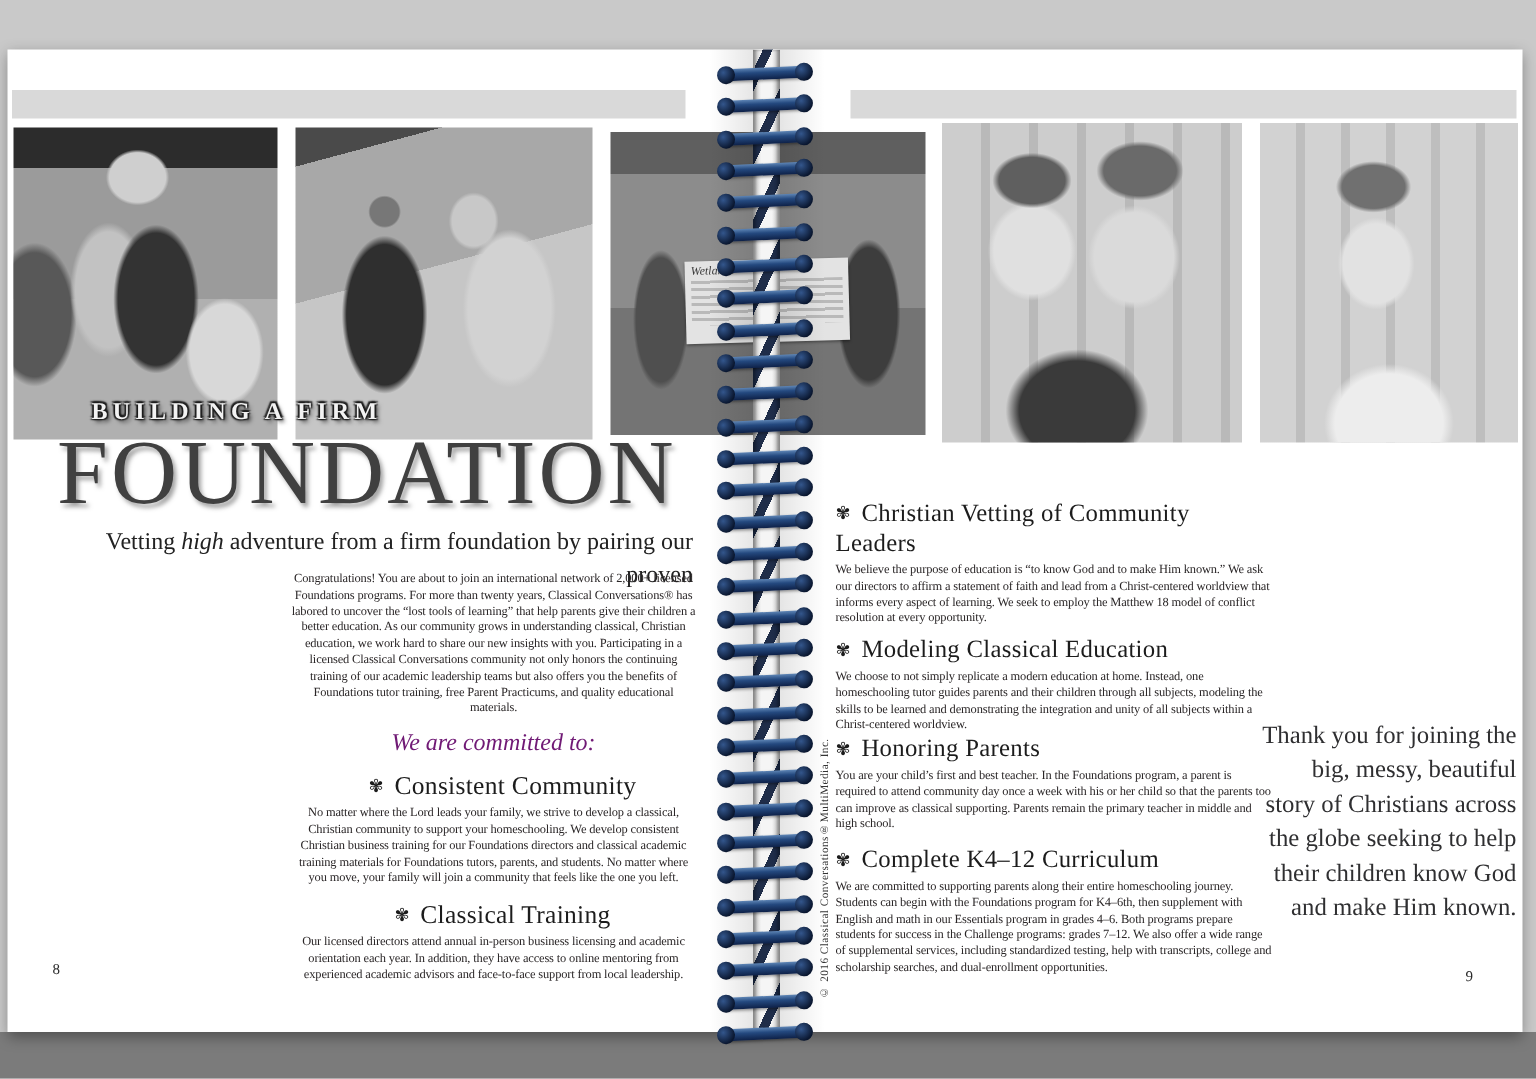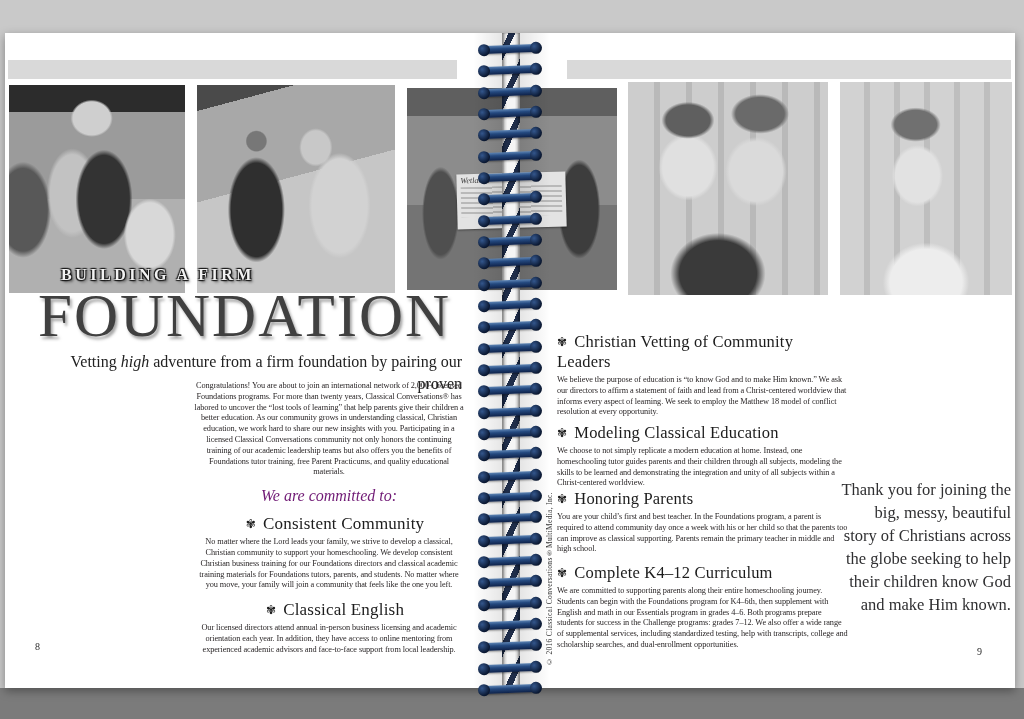--- a/index.html
+++ b/index.html
@@ -126,21 +126,21 @@
     <div class="col-left">
       <p class="body-txt">Congratulations! You are about to join an international network of 2,000+ licensed Foundations programs. For more than twenty years, Classical Conversations® has labored to uncover the “lost tools of learning” that help parents give their children a better education. As our community grows in understanding classical, Christian education, we work hard to share our new insights with you. Participating in a licensed Classical Conversations community not only honors the continuing training of our academic leadership teams but also offers you the benefits of Foundations tutor training, free Parent Practicums, and quality educational materials.</p>
       <h2 class="committed">We are committed to:</h2>
 
       <div>
         <h3 class="sec-head"><span class="bullet">✾</span><span>Consistent Community</span></h3>
         <p class="body-txt">No matter where the Lord leads your family, we strive to develop a classical, Christian community to support your homeschooling. We develop consistent Christian business training for our Foundations directors and classical academic training materials for Foundations tutors, parents, and students. No matter where you move, your family will join a community that feels like the one you left.</p>
       </div>
 
       <div>
-        <h3 class="sec-head"><span class="bullet">✾</span><span>Classical English</span></h3>
+        <h3 class="sec-head"><span class="bullet">✾</span><span>Classical Training</span></h3>
         <p class="body-txt">Our licensed directors attend annual in-person business licensing and academic orientation each year. In addition, they have access to online mentoring from experienced academic advisors and face-to-face support from local leadership.</p>
       </div>
     </div>
 
     <div class="rsec rs1">
       <h3 class="sec-head"><span class="bullet">✾</span><span>Christian Vetting of Community Leaders</span></h3>
       <p class="body-txt">We believe the purpose of education is “to know God and to make Him known.” We ask our directors to affirm a statement of faith and lead from a Christ-centered worldview that informs every aspect of learning. We seek to employ the Matthew 18 model of conflict resolution at every opportunity.</p>
     </div>
     <div class="rsec rs2">
       <h3 class="sec-head"><span class="bullet">✾</span><span>Modeling Classical Education</span></h3>

